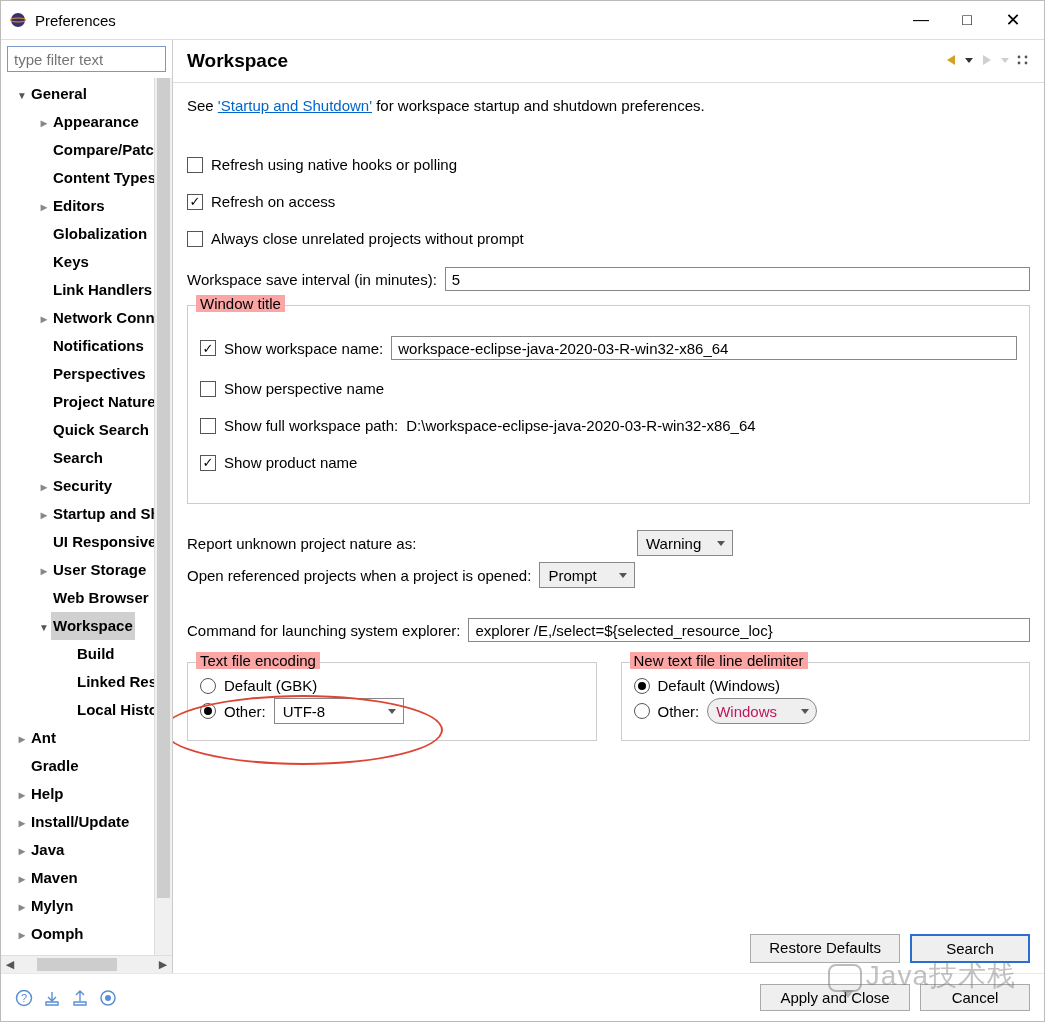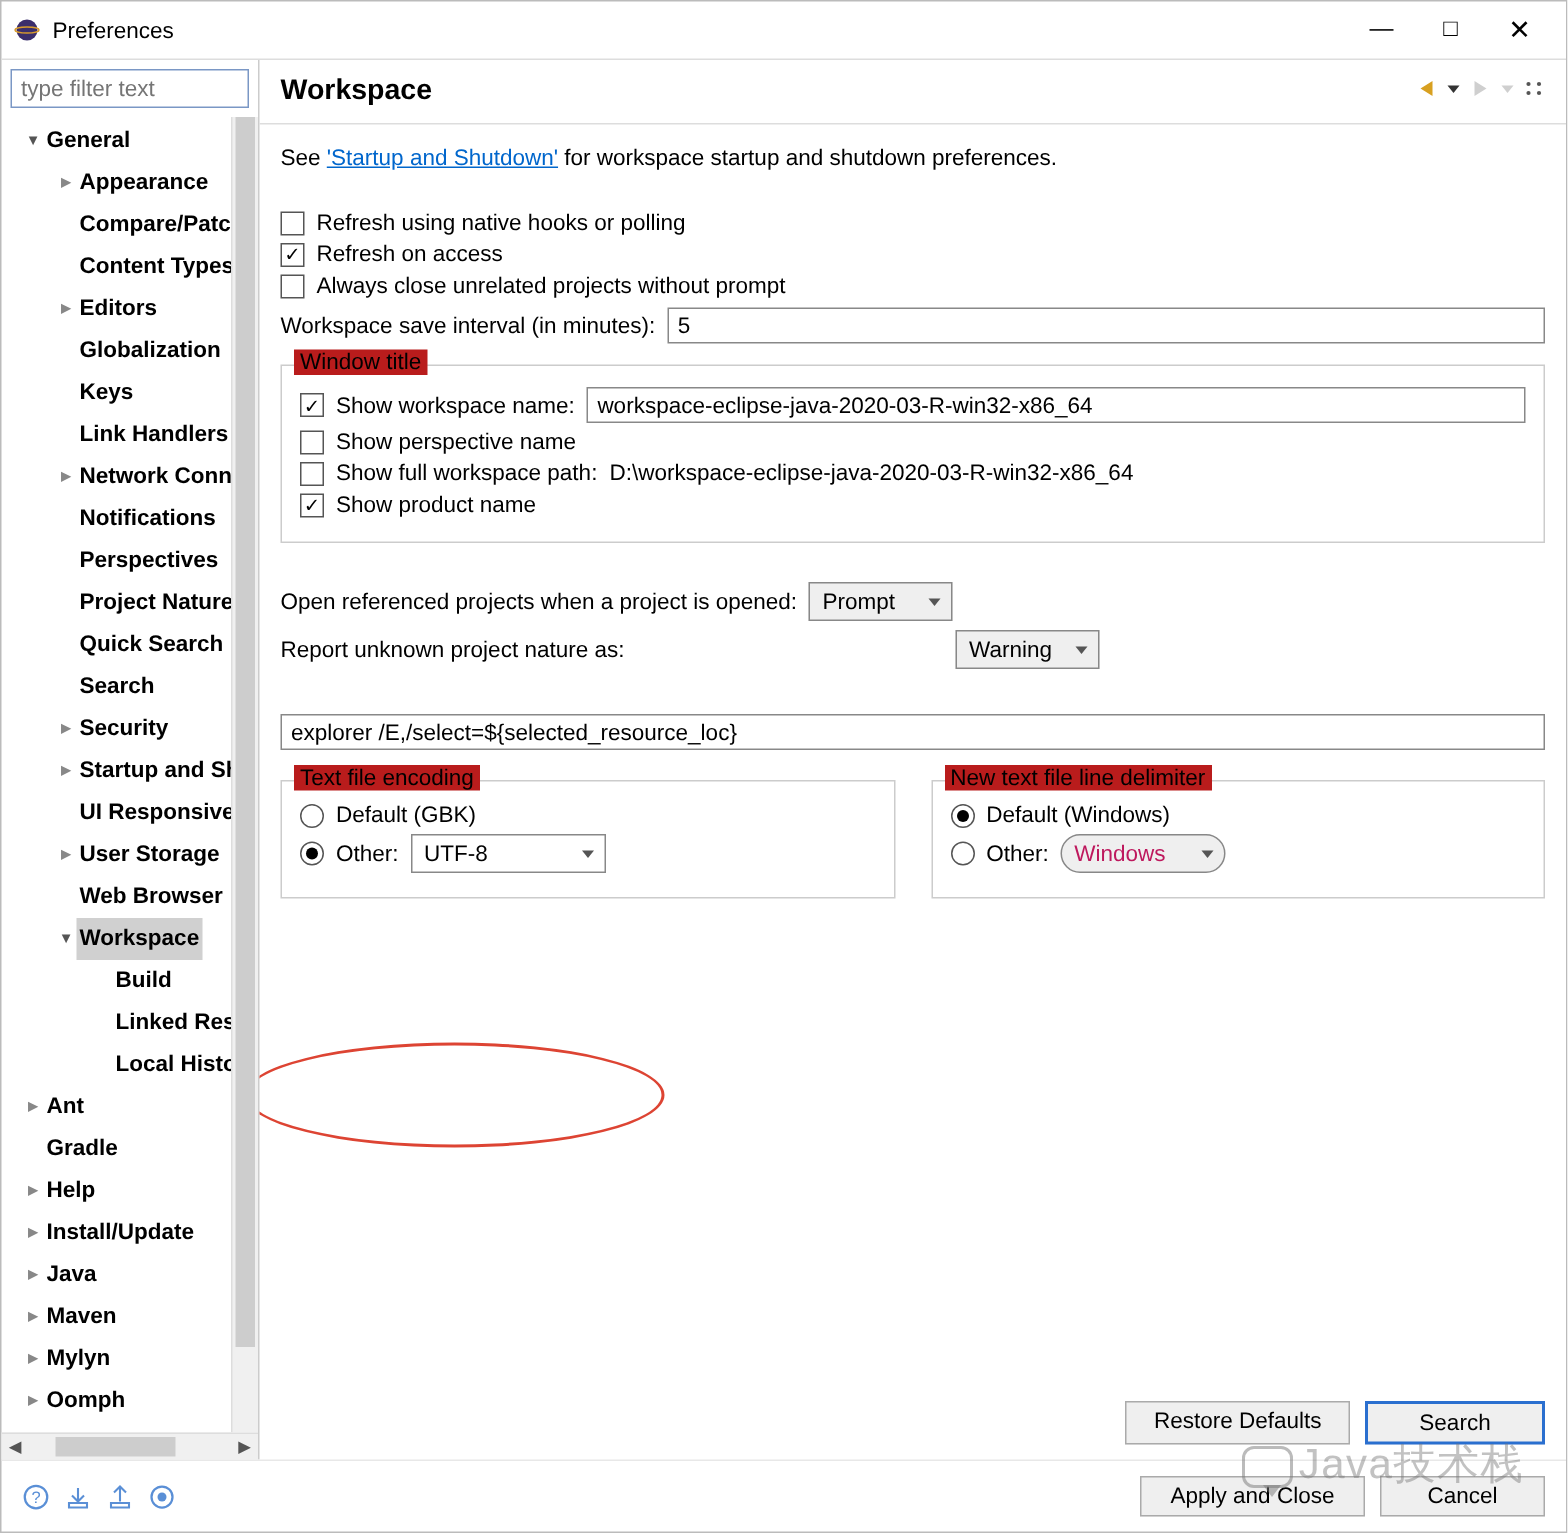--- a/index.html
+++ b/index.html
@@ -31,27 +31,27 @@
   .hscroll .arrow { width:18px; text-align:center; font-size:11px; color:#555;}
   .hscroll .track { flex:1; position:relative; height:100%;}
   .hscroll .hthumb { position:absolute; left:18px; width:80px; top:2px; bottom:2px; background:#cdcdcd;}
   .main { flex:1; display:flex; flex-direction:column; min-width:0;}
   .hdr { display:flex; align-items:center; padding:10px 14px 10px 14px; border-bottom:1px solid #ddd;}
   .hdr h1 { margin:0; font-size:19px; font-weight:600; flex:1;}
   .navicons { display:flex; gap:4px; align-items:center;}
   .navicons svg { width:14px; height:14px; }
   .content { flex:1; overflow:auto; padding:14px 14px 8px 14px; }
   .link { color:#0066cc; text-decoration:underline; }
-  .checkrow { display:flex; align-items:center; gap:8px; margin:4px 0;}
+  .checkrow { display:flex; align-items:center; gap:8px; margin:20px 0;}
   .chk { width:16px; height:16px; border:1px solid #555; display:inline-flex; align-items:center; justify-content:center; font-size:13px; line-height:1; background:#fff;}
   .row { display:flex; align-items:center; gap:8px; margin:6px 0;}
   .row label { white-space:nowrap; }
   .txt { border:1px solid #888; height:24px; padding:2px 6px; background:#fff; font-size:15px;}
   .fieldset { border:1px solid #ccc; padding:10px 12px 12px 12px; margin-top:14px; position:relative;}
-  .legend { position:absolute; top:-11px; left:8px; background:#b91c1c; padding:0 4px; font-size:15px;}
+  .legend { position:absolute; top:-11px; left:8px; background:#fca5a5; padding:0 4px; font-size:15px;}
   .sel-box { border:1px solid #888; background:#efefef; height:26px; padding:2px 22px 2px 8px; position:relative; display:inline-flex; align-items:center; min-width:96px;}
   .sel-box::after { content:""; position:absolute; right:7px; top:50%; margin-top:-2px; border-left:4px solid transparent; border-right:4px solid transparent; border-top:5px solid #555;}
   .sel-box.disabled { color:#be185d;border-radius:13px; }
   .sel-box.white { background:#fff; }
   .radiorow { display:flex; align-items:center; gap:8px; margin:4px 0;}
   .rad { width:16px; height:16px; border:1px solid #555; border-radius:50%; display:inline-flex; align-items:center; justify-content:center; background:#fff;}
   .rad .dot { width:8px; height:8px; border-radius:50%; background:#000;}
   .encoding-group { display:flex; gap:24px; margin-top:20px;}
   .encoding-group .fieldset { flex:1; margin-top:0;}
   .btnrow { display:flex; justify-content:flex-end; padding:10px 14px; gap:10px; border-top:1px solid #f0f0f0;}
@@ -206,34 +206,35 @@
             <span>D:\workspace-eclipse-java-2020-03-R-win32-x86_64</span>
           </div>
           <div class="checkrow">
               <span class="chk">✓</span>
               <span>Show product name</span>
             </div>
         </div>
 
         <div style="height:20px"></div>
         <div class="row">
+          <label style="width:442px">Report unknown project nature as:</label>
+          <div class="sel-box">
+              <span>Warning</span>
+            </div>
+        </div>
+        <div class="row">
           <label>Open referenced projects when a project is opened:</label>
           <div class="sel-box">
               <span>Prompt</span>
             </div>
         </div>
-        <div class="row">
-          <label style="width:442px">Report unknown project nature as:</label>
-          <div class="sel-box">
-              <span>Warning</span>
-            </div>
-        </div>
 
         <div style="height:18px"></div>
         <div class="row">
+          <label>Command for launching system explorer:</label>
           <input class="txt" style="flex: 1 1 0%;" value="explorer /E,/select=${selected_resource_loc}">
         </div>
 
         <div class="encoding-group">
           <div class="fieldset" style="position:relative">
             <div class="legend">Text file encoding</div>
             <div class="radiorow">
                 <span class="rad"></span>
                 <span>Default (GBK)</span>
               </div>

